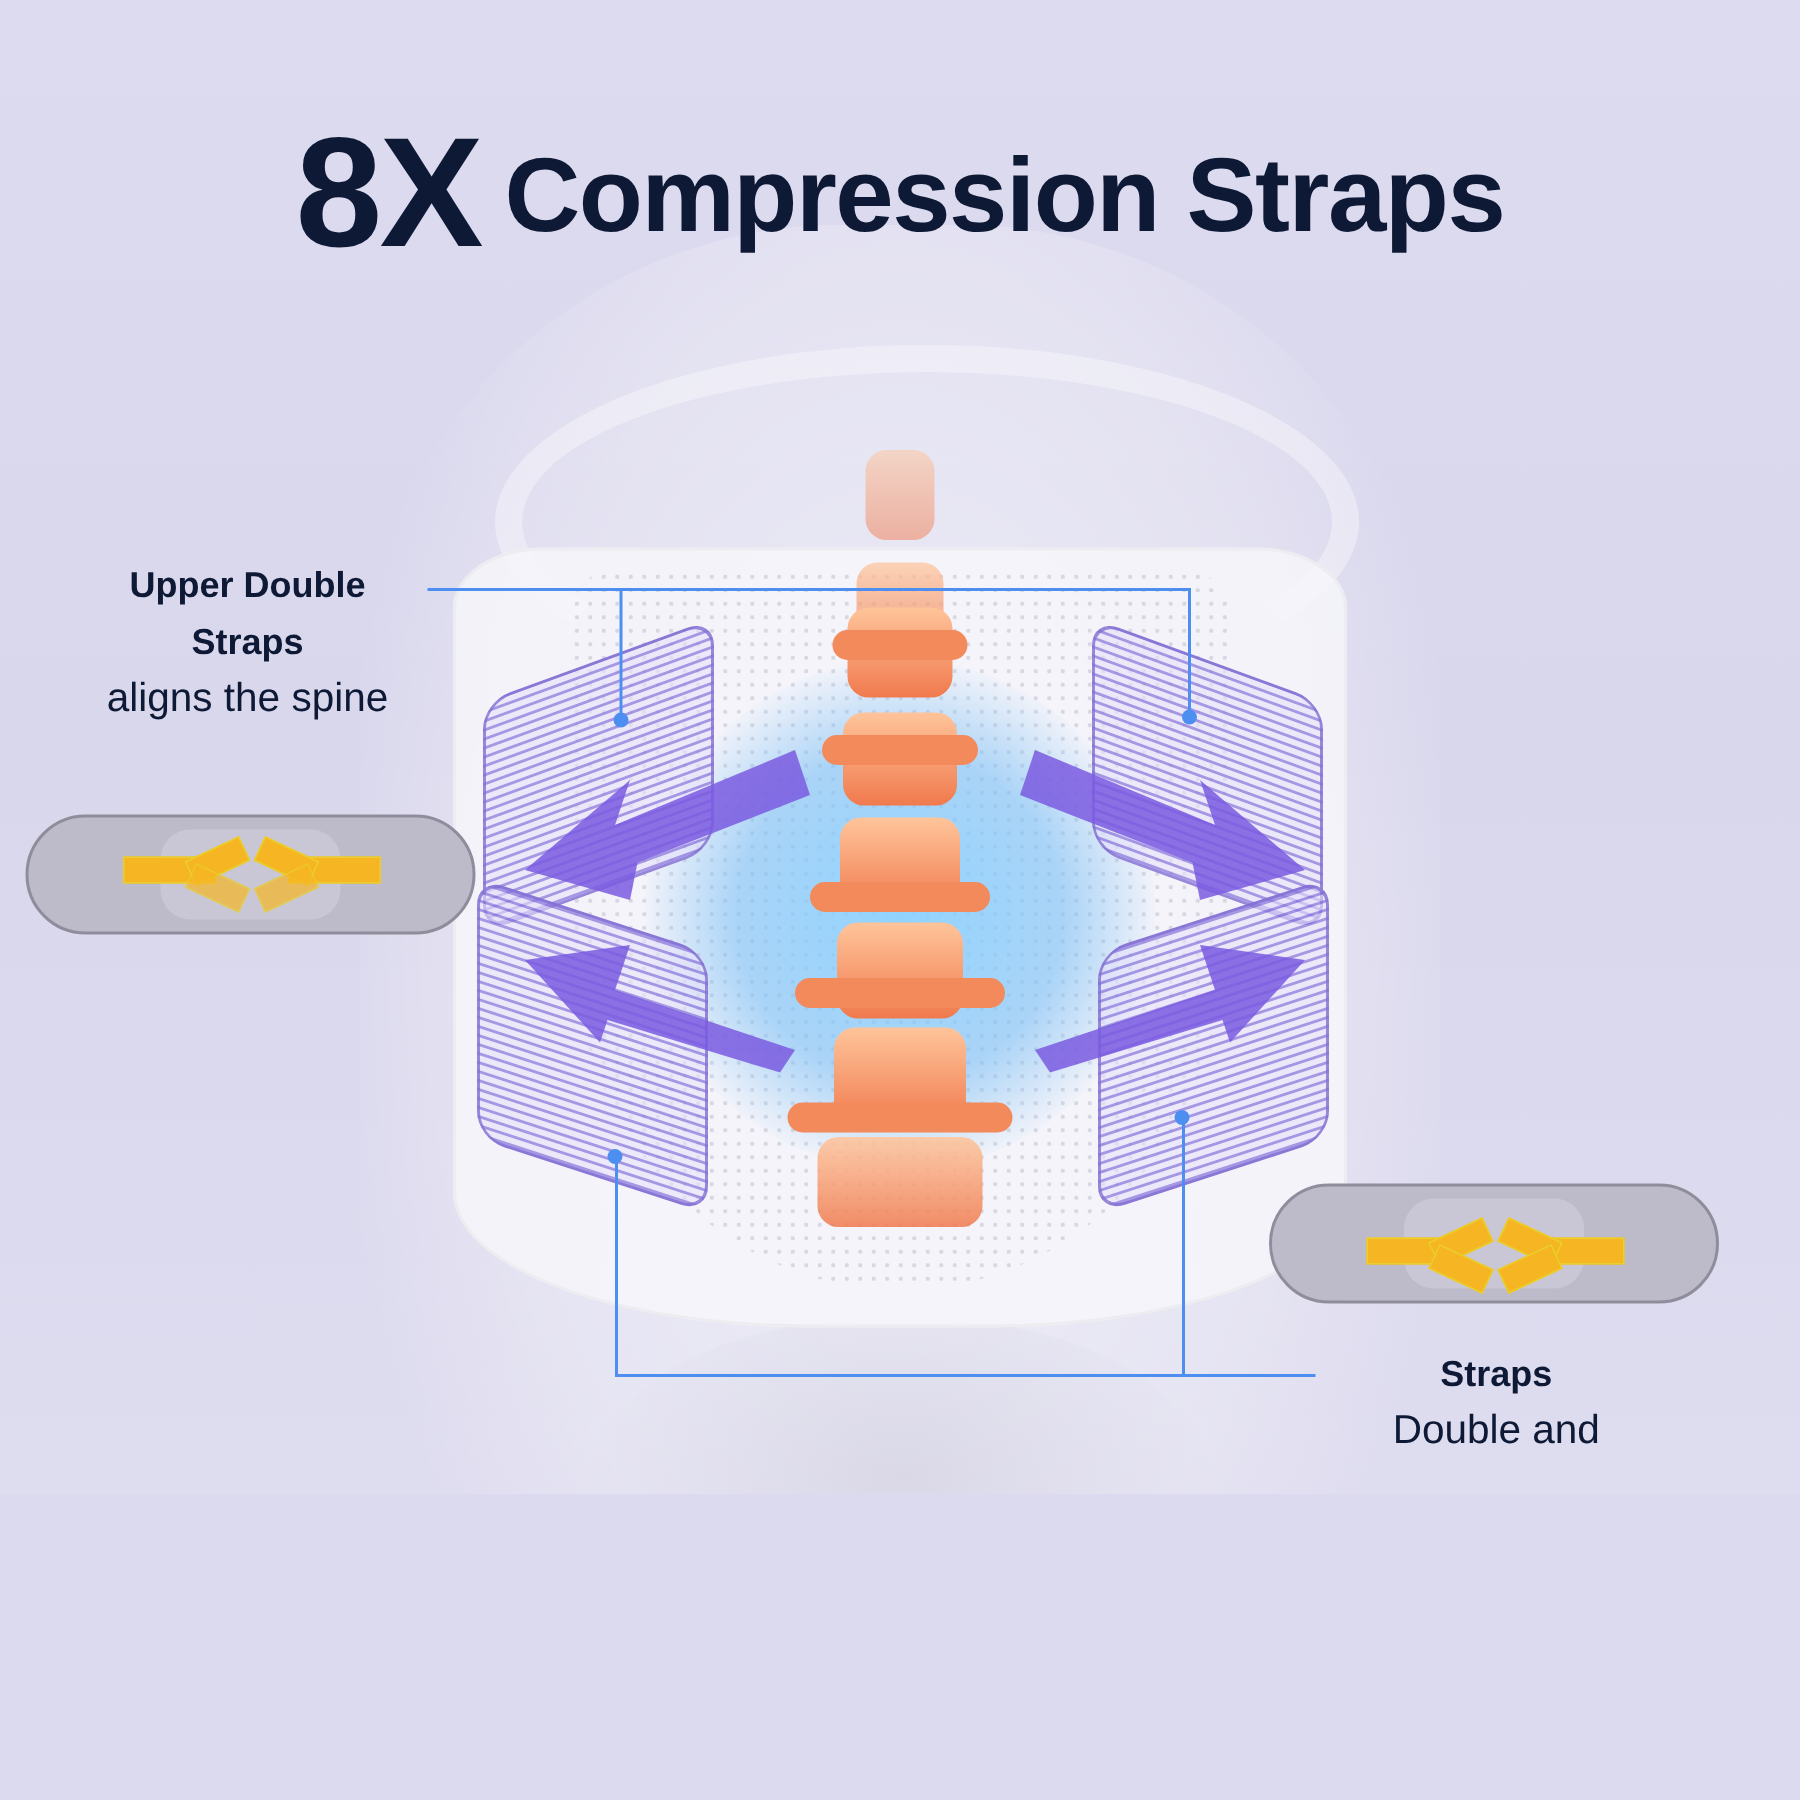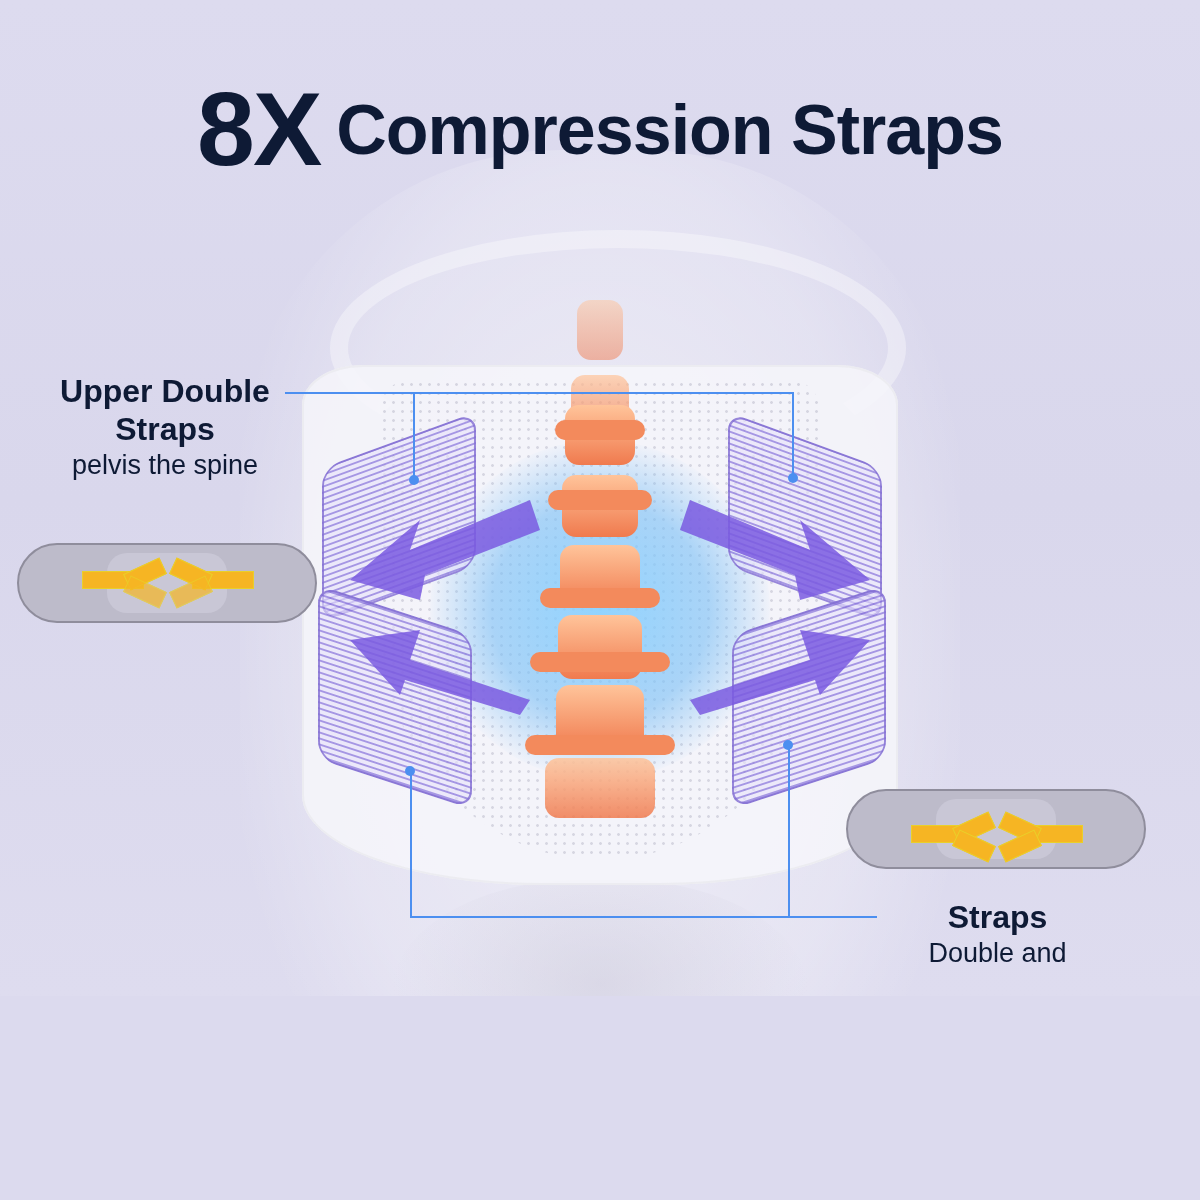--- a/index.html
+++ b/index.html
@@ -17,21 +17,21 @@
   .vert{position:absolute;left:50%;transform:translateX(-50%);background:linear-gradient(180deg,#ffc49a,#f07a4e);border-radius:14px;}
   .proc{position:absolute;top:40%;height:20px;background:#f38a5c;border-radius:12px;}
   .strap{position:absolute;border-radius:18px;background:repeating-linear-gradient(0deg,rgba(140,120,220,0.75) 0 2px,rgba(230,225,250,0.6) 2px 6px);border:2px solid rgba(130,110,210,0.8);}
   .connector{position:absolute;background:#4c8ff0;}
   .dot{position:absolute;width:10px;height:10px;border-radius:50%;background:#4c8ff0;}
   .title{position:absolute;left:0;top:70px;width:1200px;text-align:center;color:#0e1a35;white-space:nowrap;}
   .title .big{font-size:104px;font-weight:700;letter-spacing:-2px;vertical-align:middle;}
   .title .rest{font-size:70px;font-weight:700;letter-spacing:-1px;vertical-align:middle;margin-left:16px;}
   .pill{position:absolute;left:310px;top:169px;width:564px;height:54px;border:1.5px solid #5d6078;border-radius:28px;box-sizing:border-box;display:flex;align-items:center;justify-content:center;color:#0e1a35;font-size:35px;font-weight:700;}
   .callout{position:absolute;text-align:center;color:#0e1a35;}
-  .callout .h{font-size:32px;font-weight:700;line-height:38px;}
+  .callout .h{font-size:24px;font-weight:700;line-height:38px;}
   .callout .s{font-size:27px;font-weight:400;line-height:35px;}
   .mini{position:absolute;width:300px;height:80px;}
   .mini .band{position:absolute;left:0;top:0;width:300px;height:80px;border-radius:40px/40px;background:#bdbbca;border:2px solid #8f8d9c;box-sizing:border-box;}
   .mini .pad{position:absolute;left:90px;top:10px;width:120px;height:60px;background:#c9c7d6;border-radius:20px;}
   .mini .y{position:absolute;height:16px;background:#f6b523;border:1px solid #e9d02a;}
 </style>
 </head>
 <body>
 
 <div class="stage">
@@ -84,21 +84,21 @@
   <div class="dot" style="left:405px;top:766px;"></div>
   <div class="dot" style="left:783px;top:740px;"></div>
 
   <div class="title">
     <span class="big">8X</span><span class="rest">Compression Straps</span>
   </div>
 
   <div class="callout" style="left:20px;top:372px;width:290px;">
     <div class="h">Upper Double</div>
     <div class="h">Straps</div>
-    <div class="s">pelvis the spine</div>
+    <div class="s">aligns the spine</div>
   </div>
 
   <div class="mini" style="left:17px;top:543px;">
     <div class="band"></div>
     <div class="pad"></div>
     <div class="y" style="left:65px;top:28px;width:60px;"></div>
     <div class="y" style="left:108px;top:22px;width:38px;transform:rotate(-25deg);"></div>
     <div class="y" style="left:108px;top:40px;width:38px;transform:rotate(25deg);opacity:0.7;"></div>
     <div class="y" style="left:175px;top:28px;width:60px;"></div>
     <div class="y" style="left:154px;top:22px;width:38px;transform:rotate(25deg);"></div>

